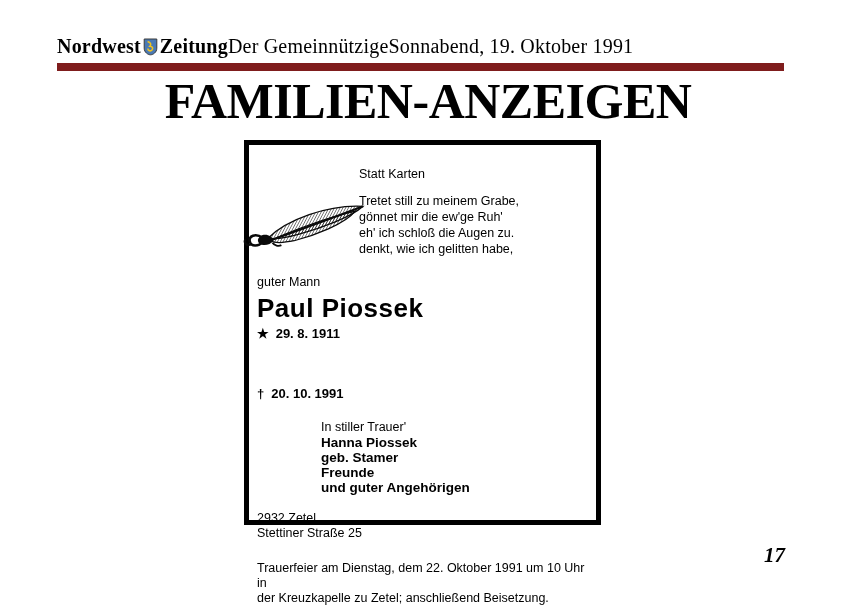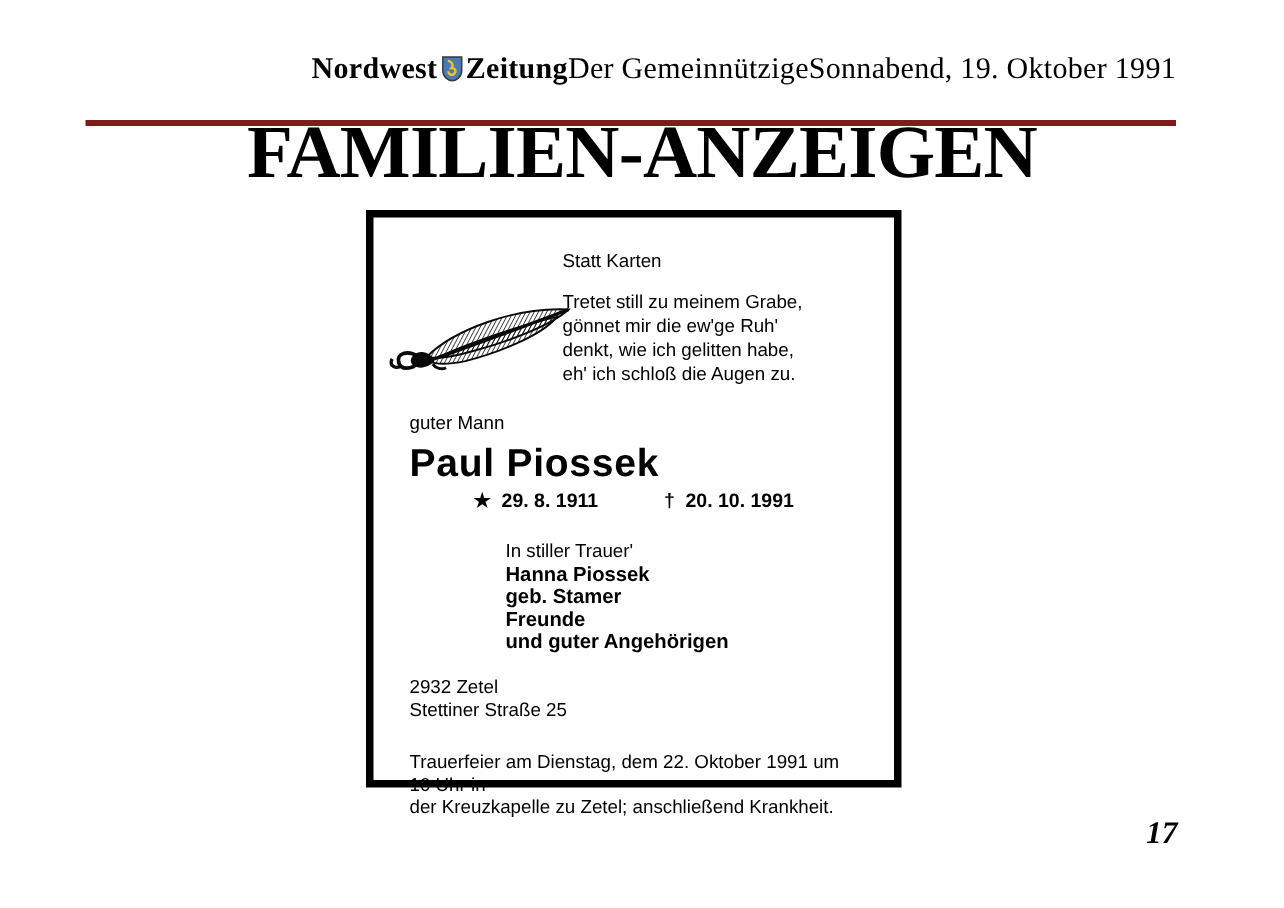--- a/index.html
+++ b/index.html
@@ -13,26 +13,26 @@
     color: #000;
   }
 
   
   .masthead {
     position: absolute;
     top: 35px;
     left: 57px;
     width: 727px;
     display: flex;
-    justify-content: flex-end;
+    justify-content: flex-start;
     align-items: baseline;
     font-family: "Liberation Serif", serif;
     font-size: 20px;
-    border-bottom: 4px solid #7f1d1d;
-    padding-bottom: 22px;
+    border-bottom: 8px solid #7f1d1d;
+    padding-bottom: 5px;
   }
   .brand { font-weight: bold; letter-spacing: 0.2px; white-space: nowrap; }
   .crest { display: inline-block; margin: 0 2px; }
   .crest svg { vertical-align: -3px; }
   .mast-center { letter-spacing: 0.2px; }
   .mast-date { letter-spacing: 0.2px; }
 
   
   .section-title {
     position: absolute;
@@ -51,21 +51,21 @@
     position: absolute;
     left: 244px;
     top: 140px;
     width: 357px;
     height: 385px;
     border: 5px solid #000;
     background: #fff;
     font-family: "Liberation Sans", sans-serif;
     font-size: 12.5px;
     line-height: 16px;
-    padding: 0 24px;
+    padding: 0 8px;
   }
   .statt { margin: 21px 0 0 102px; }
   .verse-row { position: relative; margin-top: 11px; height: 66px; }
   .feather { position: absolute; left: -14px; top: 4px; }
   .verse { margin-left: 102px; }
   .intro { margin-top: 15px; }
   .intro .justify { text-align: justify; text-align-last: justify; }
   .deceased-name {
     margin-top: 4px;
     text-align: left;
@@ -74,20 +74,21 @@
     font-weight: bold;
     letter-spacing: 0.5px;
   }
   .dates {
     margin-top: 4px;
     display: flex;
     justify-content: center;
     gap: 44px;
     font-weight: bold;
     font-size: 13px;
+    flex-direction: column;
   }
   .dates .sym { display: inline-block; margin-right: 7px; }
   .mourners { margin-top: 18px; margin-left: 64px; line-height: 15px; }
   .mourner { font-weight: bold; font-size: 13.5px; line-height: 15px; }
   .address { margin-top: 16px; line-height: 15px; }
   .funeral { margin-top: 20px; line-height: 15px; }
 
   
   .page-number {
     position: absolute;
@@ -140,22 +141,22 @@
 
           <path d="M31 44 c-3 4 -10 6 -14 3 c-4 -3 -1 -8 4 -9 c4 -1 9 2 10 6 Z" fill="#0a0a0a"></path>
           <path d="M20 41 c-7 -5 -15 -2 -13 4 c1 5 9 5 13 0" fill="none" stroke="#0a0a0a" stroke-width="2.6"></path>
           <path d="M9 47 c-4 3 -9 0 -6.5 -4.5" fill="none" stroke="#0a0a0a" stroke-width="2.2"></path>
           <path d="M30 46 c2 3 6 4 9 2.5" stroke="#0a0a0a" stroke-width="2" fill="none"></path>
         </svg>
       </span>
       <div class="verse">
         <div>Tretet still zu meinem Grabe,</div>
         <div>gönnet mir die ew'ge Ruh'</div>
+        <div>eh' ich schloß die Augen zu.</div>
         <div>denkt, wie ich gelitten habe,</div>
-        <div>eh' ich schloß die Augen zu.</div>
       </div>
     </div>
 
     <div class="intro">
       <div>guter Mann</div>
     </div>
 
     <div class="deceased-name">Paul Piossek</div>
 
     <div class="dates">
@@ -175,20 +176,20 @@
       <div class="mourner">und guter Angehörigen</div>
     </div>
 
     <div class="address">
       <div>2932 Zetel</div>
       <div>Stettiner Straße 25</div>
     </div>
 
     <div class="funeral">
       <div>Trauerfeier am Dienstag, dem 22. Oktober 1991  um 10 Uhr in</div>
-      <div>der Kreuzkapelle zu Zetel; anschließend Krankheit.</div>
+      <div>der Kreuzkapelle zu Zetel; anschließend Beisetzung.</div>
     </div>
 
   </section>
 
   <div class="page-number">17</div>
 
 </div>
 
 </body></html>

